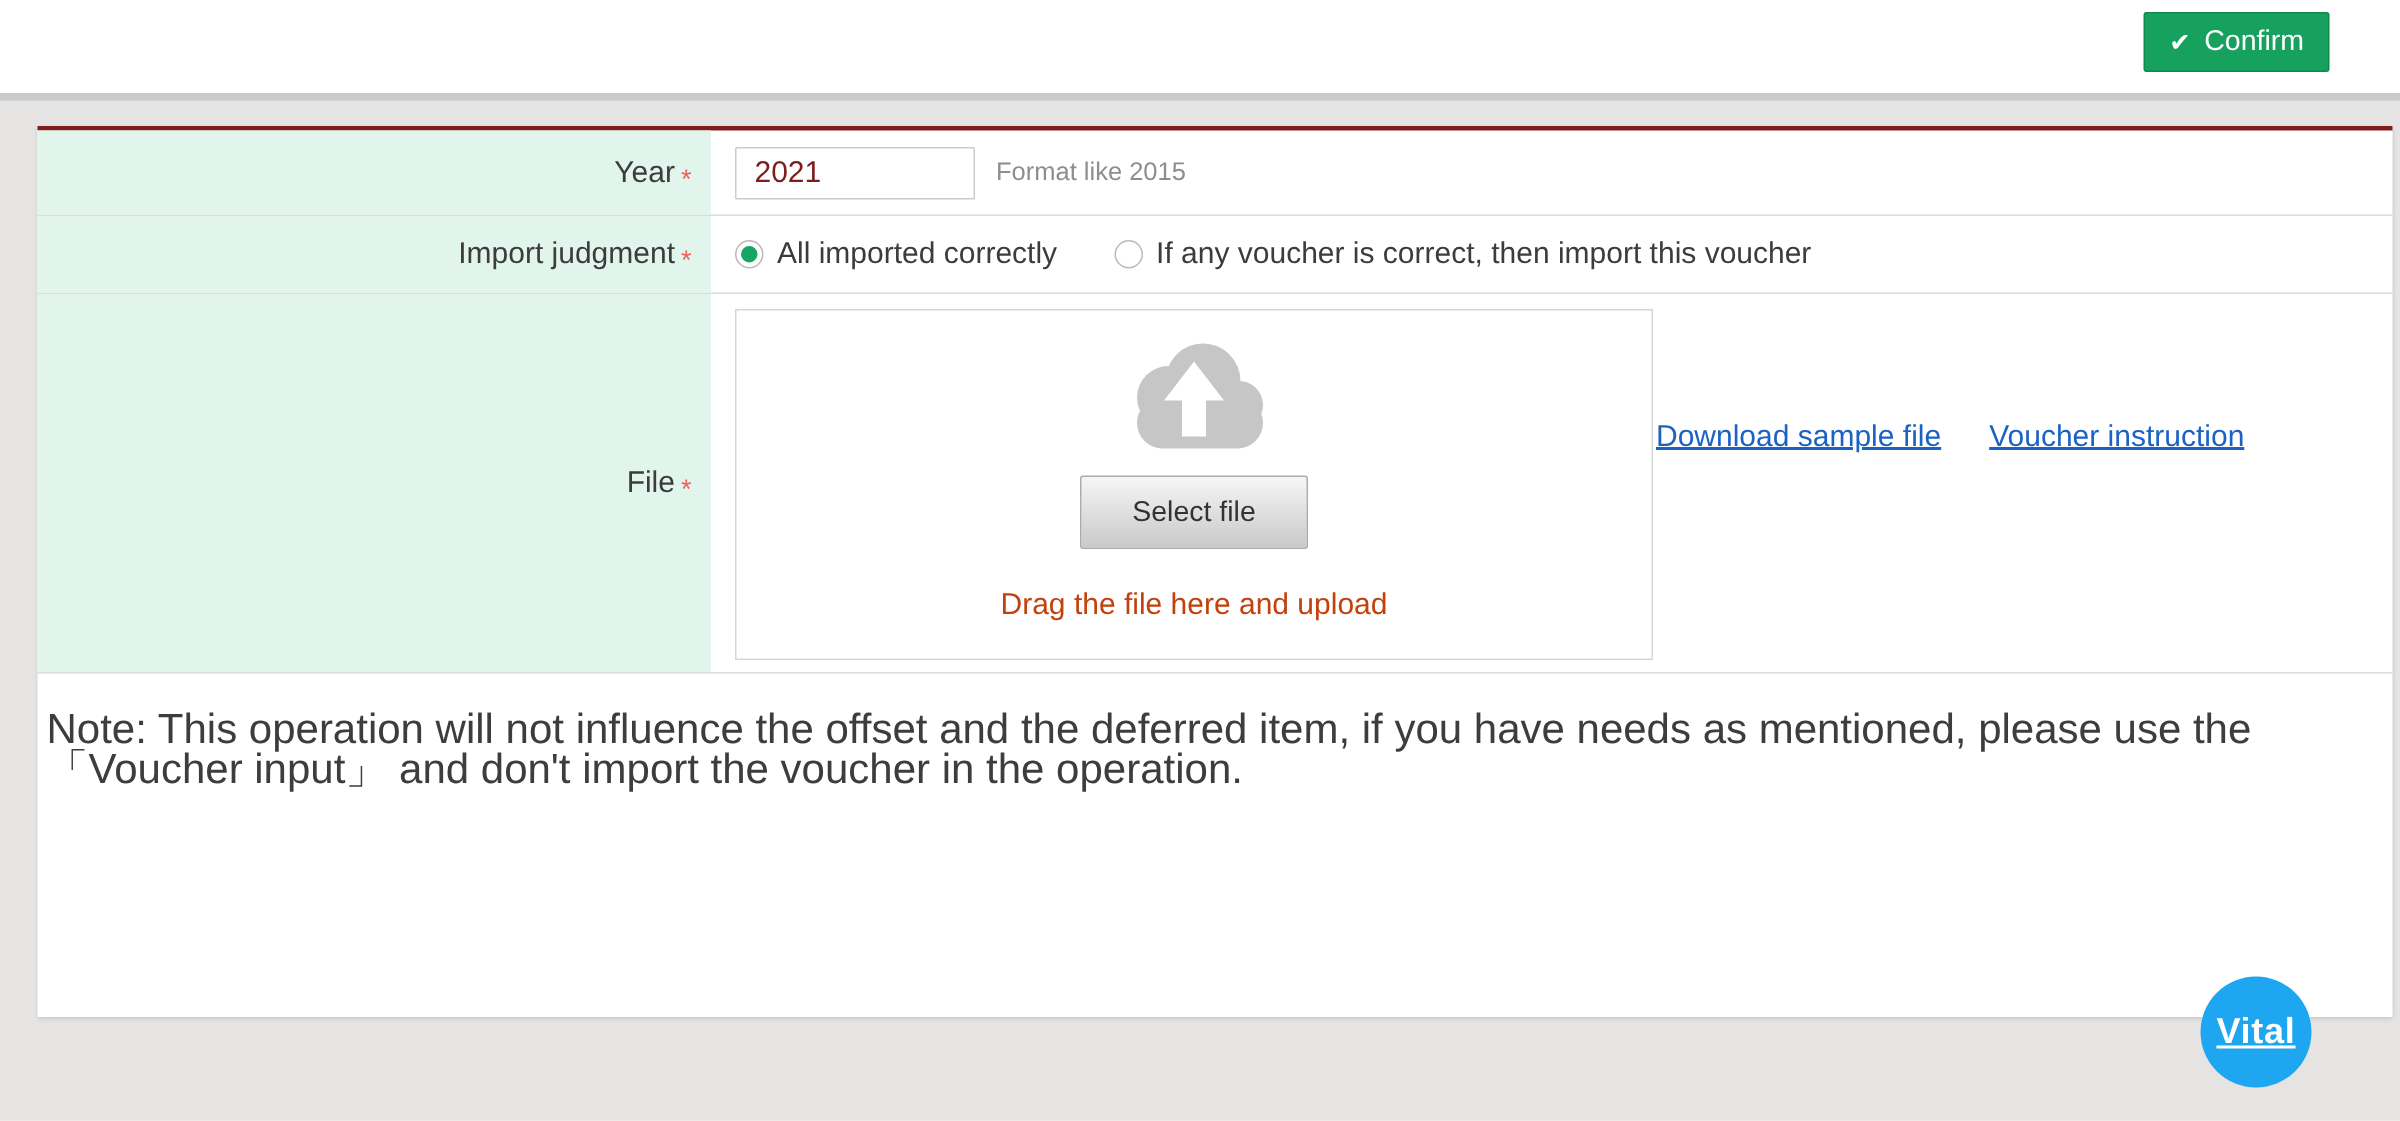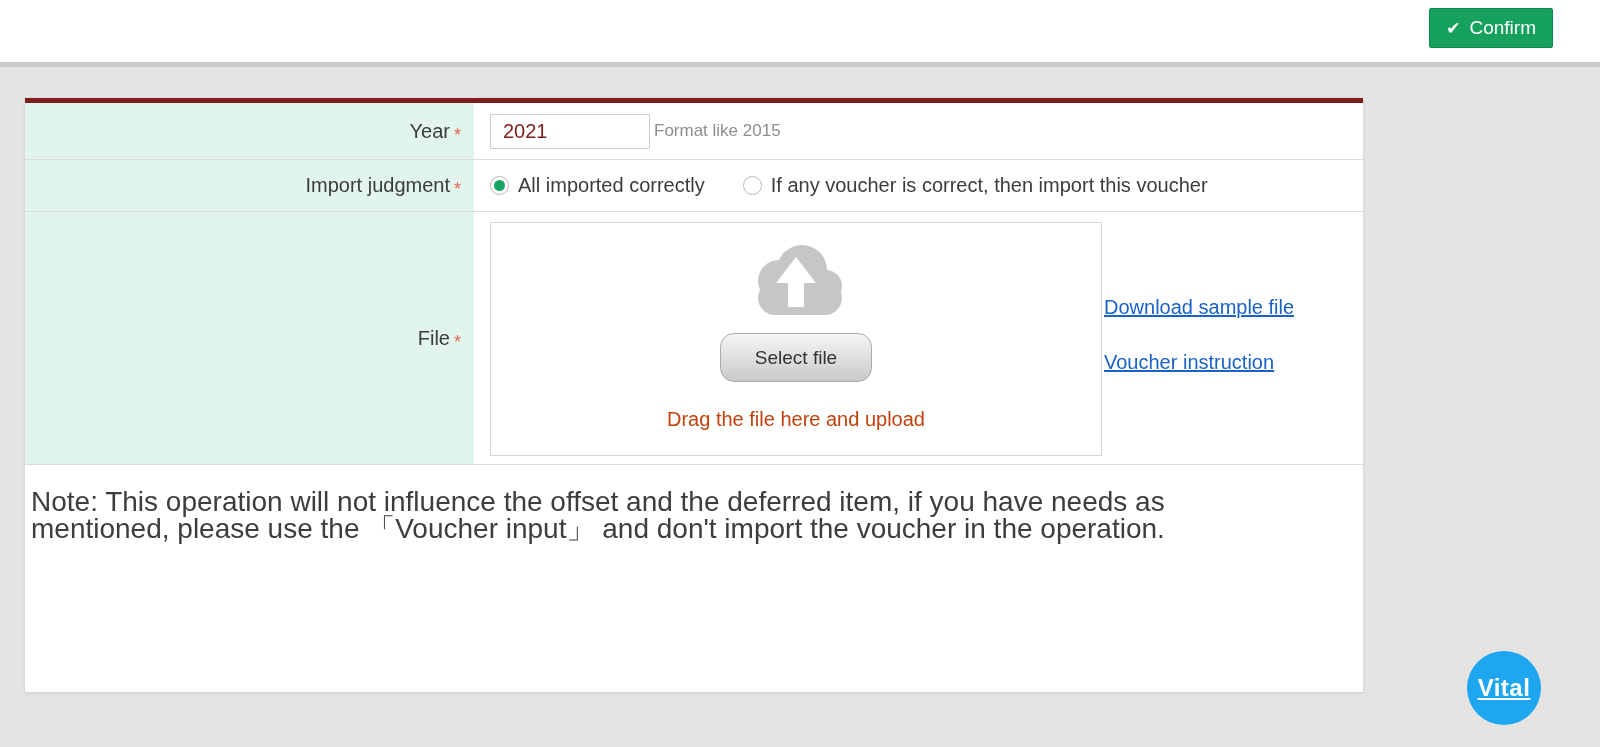--- a/index.html
+++ b/index.html
@@ -30,22 +30,22 @@
     position: absolute; right: 47px; top: 8px; height: 40px;
     background: #17a15e; border: 1px solid #0f8a4e; border-radius: 2px;
     color: #ffffff; font-size: 19px; padding: 0 16px;
     display: flex; align-items: center; gap: 9px; cursor: pointer;
     font-family: "Liberation Sans", sans-serif;
   }
   .confirm-btn .check { font-size: 17px; }
 
   
   .card {
-    position: absolute; left: 25px; top: 98px; width: 1338px; height: 594px;
-    background: #ffffff; border-top: 5px solid #7f1d1d;
+    position: absolute; left: 25px; top: 84px; width: 1570px; height: 594px;
+    background: #ffffff; border-top: 3px solid #7f1d1d;
     box-shadow: 0 1px 3px rgba(0,0,0,0.12);
     box-sizing: border-box;
   }
   .form-row {
     display: flex; align-items: stretch; border-bottom: 1px solid #dcdcdc;
   }
   .row-year { height: 56px; }
   .row-judgment { height: 51px; }
   .row-file { height: 252px; }
   .label-cell {
@@ -59,21 +59,21 @@
     flex: 1; display: flex; align-items: center; padding-left: 16px;
     box-sizing: border-box;
   }
 
   
   .year-input {
     width: 146px; height: 33px; border: 1px solid #cccccc; border-radius: 1px;
     font-size: 20px; color: #7f1d1d; padding: 0 0 0 12px;
     font-family: "Liberation Sans", sans-serif;
   }
-  .hint { margin-left: 4px; font-size: 17px; color: #8e8e8e; }
+  .hint { margin-left: 14px; font-size: 17px; color: #8e8e8e; }
 
   
   .radio-group { display: flex; align-items: center; gap: 38px; }
   .radio-option { display: flex; align-items: center; gap: 9px; cursor: pointer; }
   .radio-circle {
     width: 19px; height: 19px; border-radius: 50%;
     border: 1px solid #b9b9b9; background: #fff; box-sizing: border-box;
     display: flex; align-items: center; justify-content: center;
   }
   .radio-circle.checked::after {
@@ -86,26 +86,26 @@
   .file-content { align-items: flex-start; padding-top: 10px; }
   .dropzone {
     width: 612px; height: 234px; border: 1px solid #d6d6d6;
     box-sizing: border-box; display: flex; flex-direction: column;
     align-items: center; background: #fff;
   }
   .cloud-icon { margin-top: 16px; }
   .select-file-btn {
     margin-top: 16px; width: 152px; height: 49px;
     background: linear-gradient(#f6f6f6, #c9c9c9);
-    border: 1px solid #ababab; border-radius: 14px;
+    border: 1px solid #ababab; border-radius: 2px;
     font-size: 19px; color: #333; cursor: pointer;
     font-family: "Liberation Sans", sans-serif;
   }
   .drag-hint { margin-top: 26px; font-size: 20px; color: #c2410c; }
-  .links-col { display: flex; flex-direction: column; margin-left: 2px; margin-top: 74px; gap: 32px; }
+  .links-col { display: flex; flex-direction: row; margin-left: 2px; margin-top: 74px; gap: 32px; }
   .dl-link { font-size: 20px; color: #1a62c5; text-decoration: underline; cursor: pointer; }
 
   
   .note-area { padding: 23px 55px 0 6px; }
   .note-text { font-size: 28px; color: #3d3d3d; line-height: 27px; }
 
   
   .vital-logo {
     position: absolute; left: 1467px; top: 651px; width: 74px; height: 74px;
     border-radius: 50%; background: #1ea7f0;

